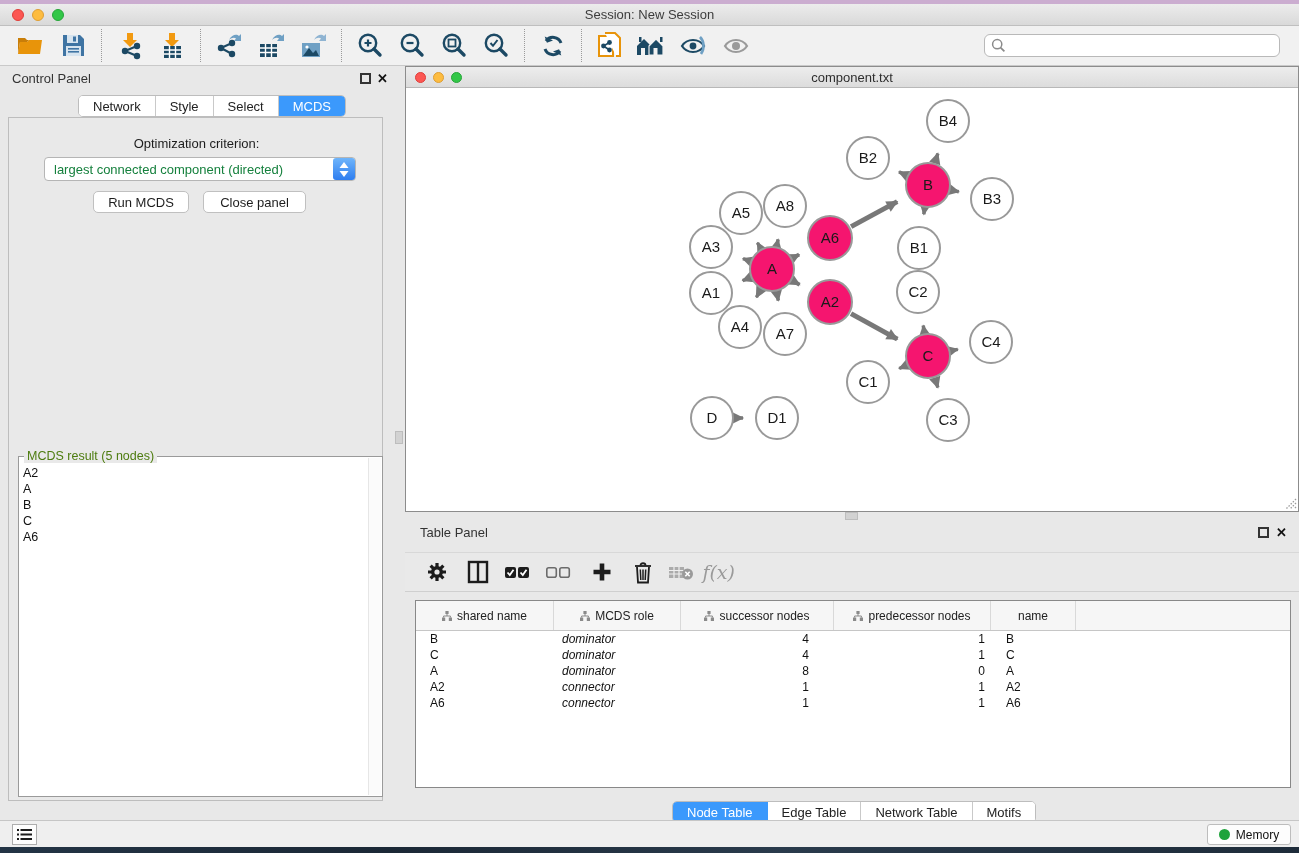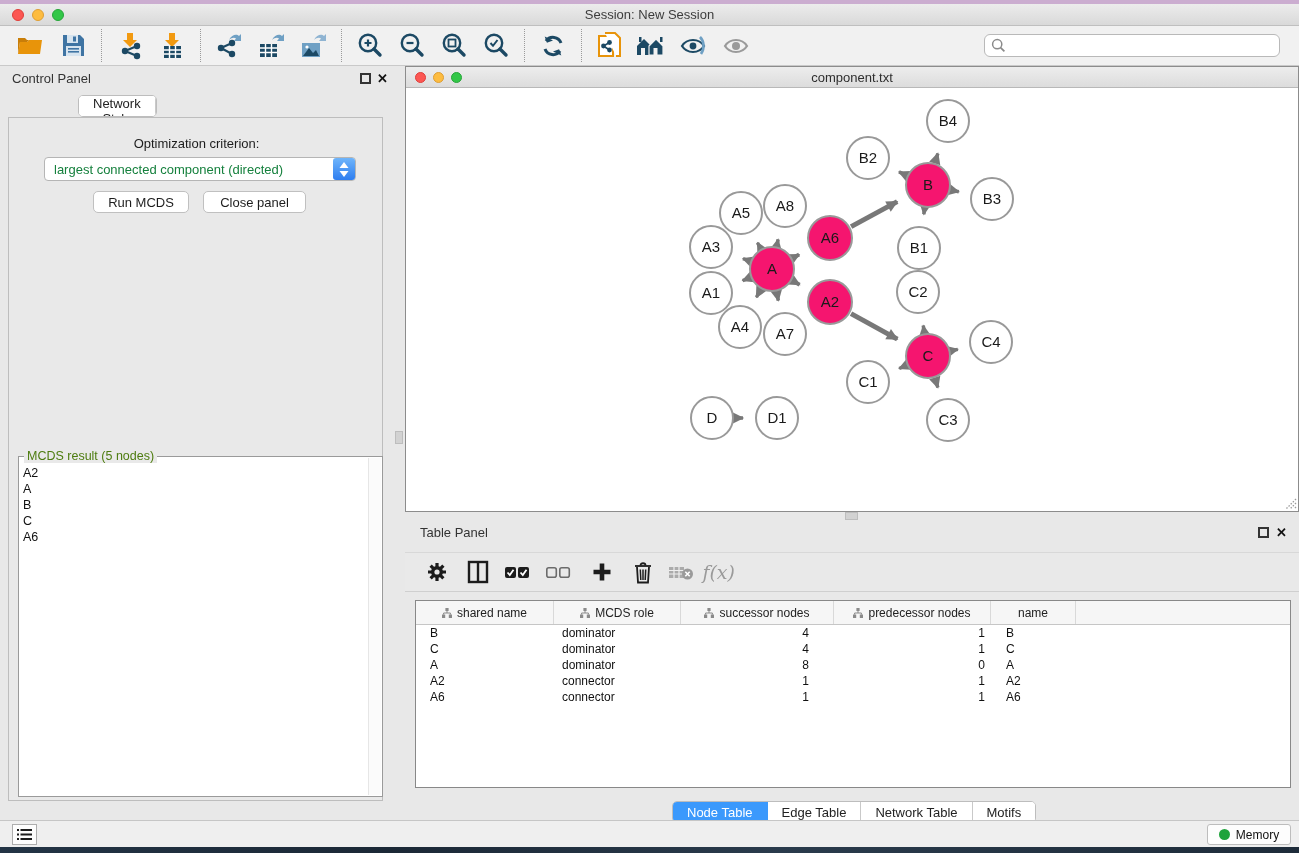--- a/index.html
+++ b/index.html
@@ -32,21 +32,21 @@
   .cp-title { position:absolute; left:12px; top:71px; font-size:13px; color:#333; }
   .panel-float { position:absolute; width:11px; height:11px; border:2px solid #333; background:transparent; }
   .panel-close { position:absolute; font-size:13px; font-weight:bold; color:#111; line-height:11px; }
   .cp-float { left:360px; top:73px; } .cp-close { left:377px; top:73px; }
 
   .tabgroup { display:flex; border:1px solid #BDBDBD; border-radius:5px; background:#fff; overflow:hidden; height:22px; }
   .tab { display:flex; align-items:center; justify-content:center; font-size:13px; color:#222;
     border-right:1px solid #C9C9C9; padding:0 14px; background:#fff; cursor:default; }
   .tab:last-child { border-right:none; }
   .tab.active { background:#3B99FC; color:#fff; border-right-color:#3B99FC; }
-  .cp-tabs { position:absolute; left:78px; top:95px;flex-direction:column; }
+  .cp-tabs { position:absolute; left:78px; top:95px; }
 
   .cp-content { position:absolute; left:8px; top:117px; width:375px; height:684px;
     background:#E9E9E9; border:1px solid #BDBDBD; }
   .opt-label { position:absolute; left:0; width:375px; top:18px; text-align:center; font-size:13px; color:#1d1d1d; }
   .cp-select { position:absolute; left:35px; top:39px; width:312px; height:24px; background:#fff;
     border:1px solid #B5B5B5; border-radius:4px; display:flex; align-items:center; }
   .cp-select-text { flex:1; font-size:13px; color:#15803d; padding-left:9px; white-space:nowrap; overflow:hidden; }
   .cp-stepper { width:22px; height:22px; margin-right:0px; border-radius:3px;
     background:linear-gradient(#6FB5FB,#2E7EF0); display:flex; flex-direction:column;
     align-items:center; justify-content:center; gap:1px; }
@@ -77,28 +77,28 @@
 
   
   .tp-title { position:absolute; left:420px; top:525px; font-size:13px; color:#333; }
   .tp-float { left:1258px; top:527px; } .tp-close { left:1276px; top:527px; }
   .tp-toolbar { position:absolute; left:405px; top:552px; width:894px; height:40px; background:#E9E9E9;
     border-top:1px solid #D8D8D8; border-bottom:1px solid #CFCFCF; display:flex; align-items:center; padding-left:17px; gap:15px; }
   .tpicon { width:26px; height:26px; display:flex; align-items:center; justify-content:flex-end; }
   .fx-label { font-family:"DejaVu Serif", serif; font-style:italic; font-size:19px; color:#9a9a9a; }
 
   .ntable { position:absolute; left:415px; top:600px; width:876px; height:188px; border:1px solid #888; background:#fff; overflow:hidden; }
-  .thead { display:flex; height:24px; background:#F6F6F6; border-bottom:1px solid #C6C6C6; }
+  .thead { display:flex; height:30px; background:#F6F6F6; border-bottom:1px solid #C6C6C6; }
   .th { display:flex; align-items:center; justify-content:center; gap:5px; font-size:12px; color:#222;
     border-right:1px solid #D9D9D9; overflow:hidden; }
   .th:last-child { border-right:none; }
   .trow { display:flex; height:16px; align-items:center; }
   .td { font-size:12px; color:#111; overflow:hidden; white-space:nowrap; }
   .c0 { width:138px; } .c1 { width:127px; } .c2 { width:153px; } .c3 { width:157px; } .c4 { width:85px; } .cf { flex:1; }
-  .td.c0 { padding-left:14px; } .td.c1 { padding-left:8px; }
+  .td.c0 { padding-left:14px; } .td.c1 { padding-left:8px;font-style:italic; }
   .td.c2 { text-align:right; padding-right:25px; } .td.c3 { text-align:right; padding-right:6px; }
   .td.c4 { padding-left:15px; }
 
   .tp-tabs { position:absolute; left:672px; top:789px;margin-top:12px; }
 
   
   .statusbar { position:absolute; left:0; top:820px; width:1299px; height:27px; background:#EFEFEF; border-top:1px solid #C6C6C6; }
   .list-btn { position:absolute; left:12px; top:3px; width:25px; height:21px; background:#FDFDFD;
     border:1px solid #ADADAD; display:flex; align-items:center; justify-content:center; }
   .memory-btn { position:absolute; right:8px; top:3px; width:84px; height:21px; background:#FDFDFD;

